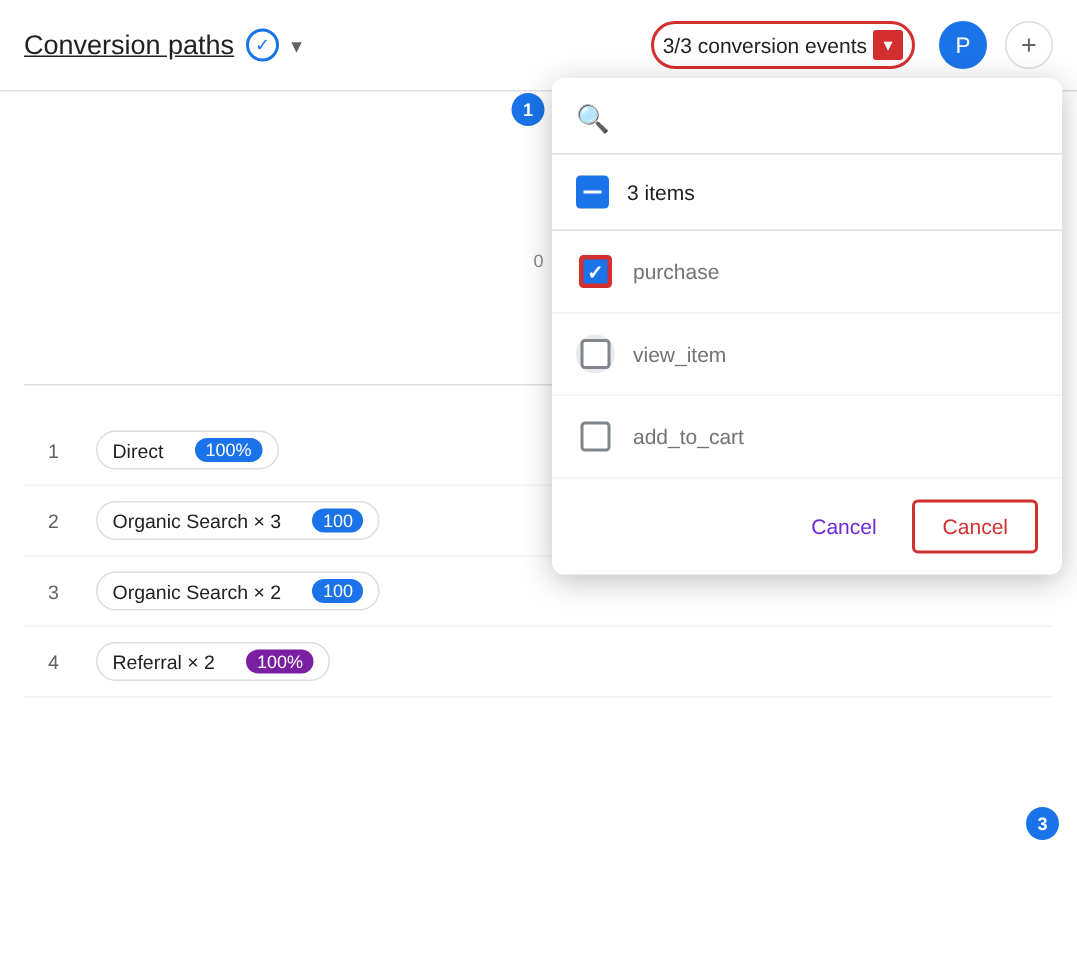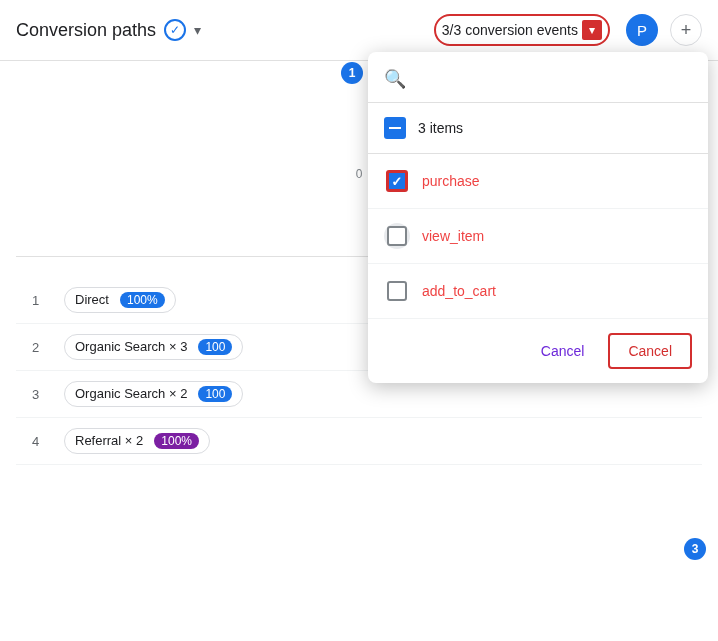--- a/index.html
+++ b/index.html
@@ -26,20 +26,21 @@
       align-items: center;
       padding: 14px 16px;
       border-bottom: 1px solid #e0e0e0;
       gap: 8px;
     }
 
     .page-title {
       font-size: 18px;
       font-weight: 500;
       color: #202124;
+      text-decoration: underline;
     }
 
     .check-circle-icon {
       width: 22px;
       height: 22px;
       border-radius: 50%;
       border: 2px solid #1a73e8;
       display: flex;
       align-items: center;
       justify-content: center;
@@ -161,21 +162,22 @@
     }
 
     .row-num {
       font-size: 13px;
       color: #5f6368;
       width: 20px;
     }
 
     .channel-chip {
       display: flex;
-      gap: 11px;
+      align-items: center;
+      gap: 21px;
       border: 1px solid #dadce0;
       border-radius: 16px;
       padding: 4px 10px;
       font-size: 13px;
       color: #202124;
     }
 
     .channel-chip .badge {
       background: #1a73e8;
       color: white;
@@ -291,21 +293,21 @@
       border-radius: 50%;
       flex-shrink: 0;
     }
 
     .checkbox-wrapper.highlighted {
       background: #e8eaed;
     }
 
     .item-label {
       font-size: 14px;
-      color: #ef4444;
+      color: #737373;
     }
 
     .footer-actions {
       display: flex;
       justify-content: flex-end;
       padding: 14px 16px;
       gap: 8px;
       align-items: center;
     }
 

